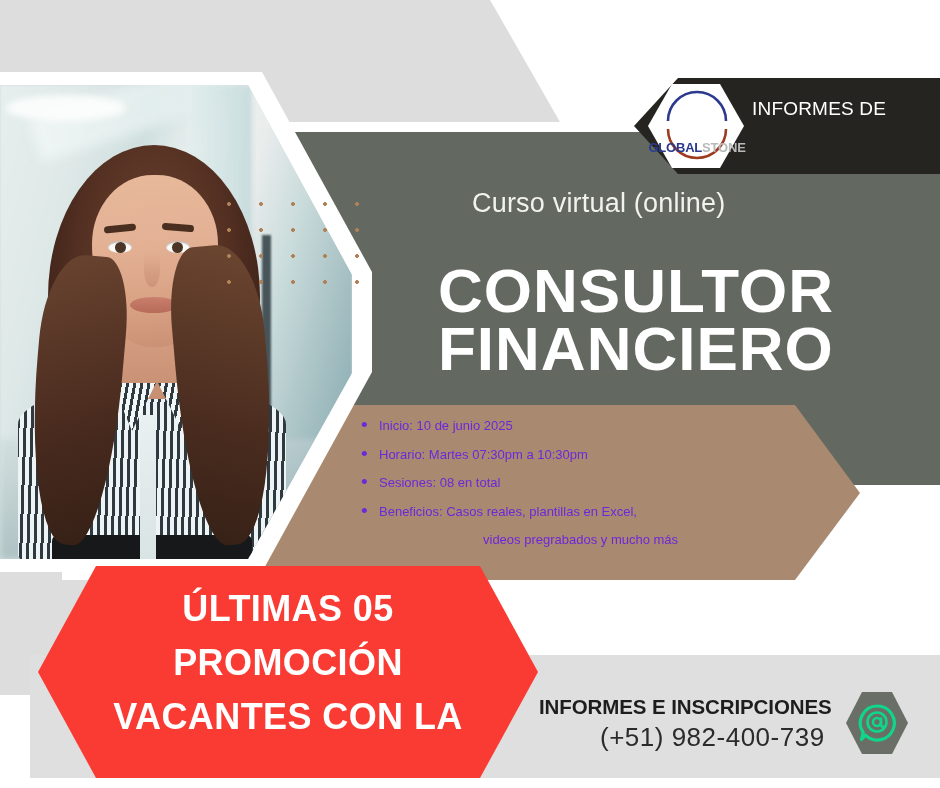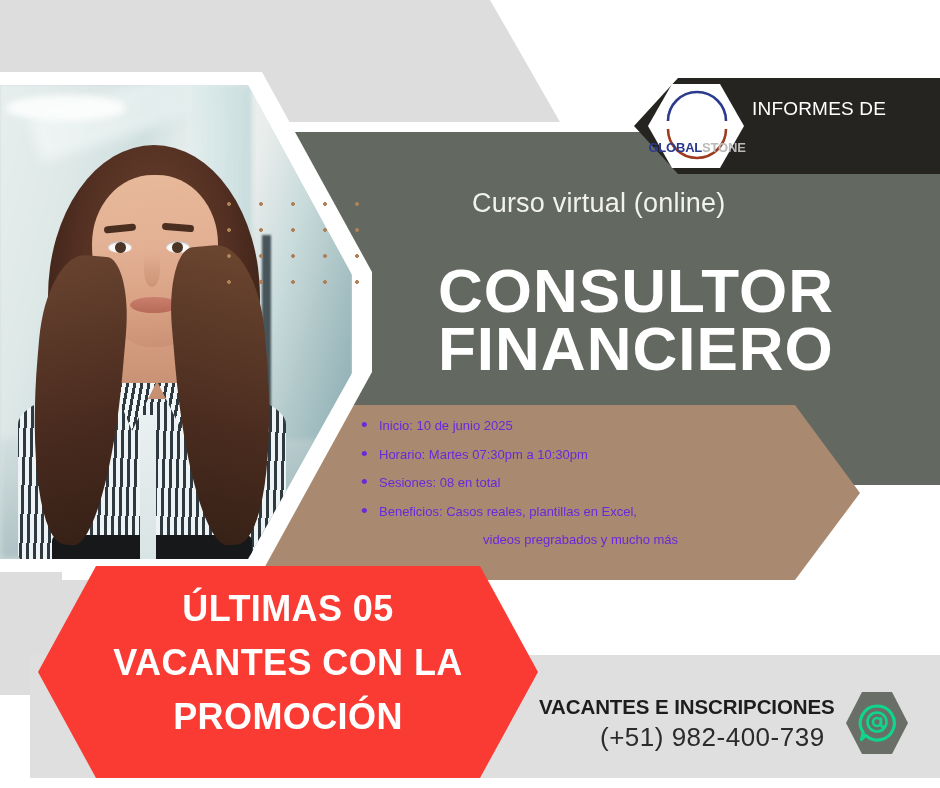--- a/index.html
+++ b/index.html
@@ -349,25 +349,25 @@
     <li>Inicio: 10 de junio 2025</li>
     <li>Horario: Martes 07:30pm a 10:30pm</li>
     <li>Sesiones: 08 en total</li>
     <li>Beneficios: Casos reales, plantillas en Excel,</li>
     <li class="cont">videos pregrabados y mucho más</li>
   </ul>
 
   <div class="promo"></div>
   <div class="promo-text">
     <div>ÚLTIMAS 05</div>
+    <div>PROMOCIÓN</div>
     <div>VACANTES CON LA</div>
-    <div>PROMOCIÓN</div>
   </div>
 
-  <div class="contact-title">VACANTES E INSCRIPCIONES</div>
+  <div class="contact-title">INFORMES E INSCRIPCIONES</div>
   <div class="contact-phone">(+51) 982-400-739</div>
   <div class="wa-hex"></div>
   <svg class="wa-icon" viewBox="0 0 42 42">
     <path d="M21 4 A17 17 0 1 1 9.5 33.2 L5.5 37.5 L7.2 30.5 A17 17 0 0 1 21 4 Z" fill="none" stroke="#0fd68a" stroke-width="3.2" stroke-linejoin="round"></path>
     <circle cx="21" cy="20" r="9.5" fill="none" stroke="#0fd68a" stroke-width="2.6"></circle>
     <circle cx="21" cy="20" r="4" fill="none" stroke="#0fd68a" stroke-width="2.6"></circle>
     <path d="M25 16.5 L25 22.5 Q25 25.5 27.8 24.6" fill="none" stroke="#0fd68a" stroke-width="2.6" stroke-linecap="round"></path>
   </svg>
 
 </div>

